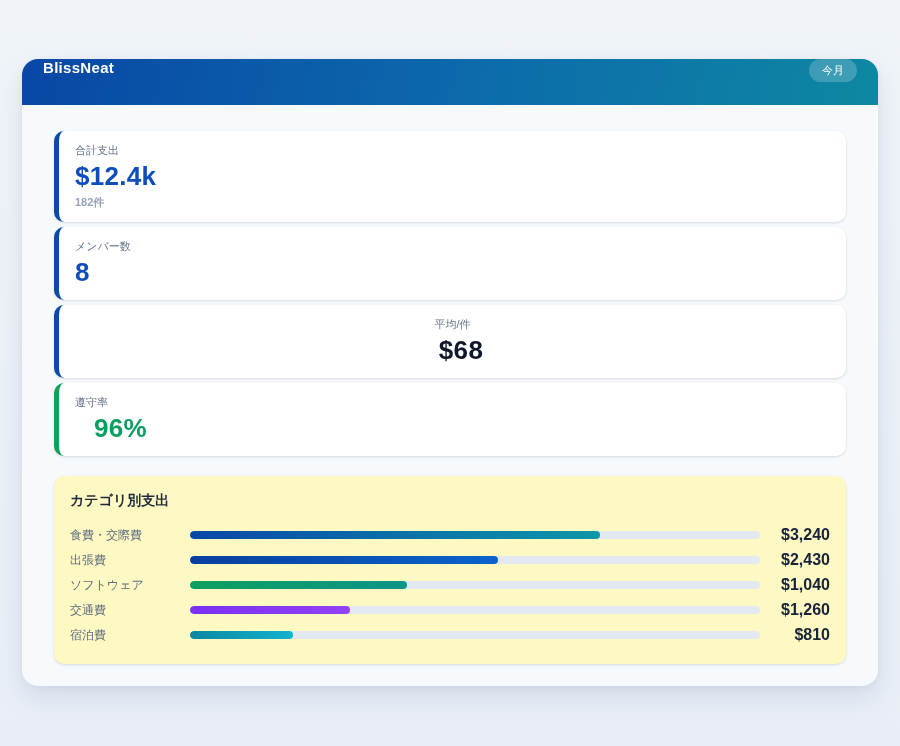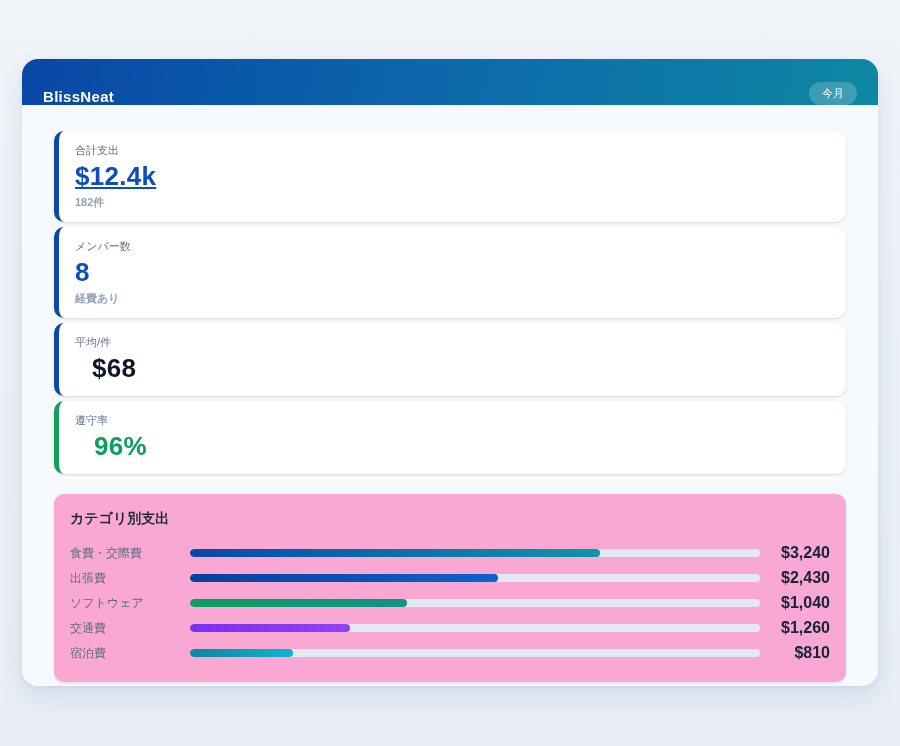--- a/index.html
+++ b/index.html
@@ -16,21 +16,21 @@
     width: 856px; height: 627px;
     background: #f7fafc;
     border-radius: 16px;
     box-shadow: 0 12px 28px rgba(30,60,120,0.10), 0 2px 6px rgba(30,60,120,0.06);
   }
   .app-header {
     height: 46px;
     border-radius: 16px 16px 0 0;
     background: linear-gradient(100deg, #0847a6 0%, #0d6cab 55%, #0d88a2 100%);
     display: flex;
-    align-items: flex-end;
+    align-items: flex-start;
     justify-content: space-between;
     padding: 0 21px;
   }
   .app-title {
     color: #ffffff;
     font-size: 15px;
     font-weight: bold;
     letter-spacing: 0.3px;
   }
   .period-badge {
@@ -64,21 +64,21 @@
     letter-spacing: 0.3px;
     line-height: 1.15;
   }
   .stat-sub {
     font-size: 11px;
     color: #94a3b8;
     margin-top: 3px;
     font-weight: bold;
   }
   .category-card {
-    background: #f9a8d4;
+    background: #fef9c3;
     border-radius: 10px;
     box-shadow: 0 1px 3px rgba(20,40,90,0.10), 0 1px 2px rgba(20,40,90,0.05);
     padding: 16px;
     margin-top: 20px;
   }
   .category-title {
     font-size: 14px;
     font-weight: bold;
     color: #1e293b;
     margin-bottom: 13px;
@@ -121,31 +121,30 @@
 
   <div class="app-header">
     <div class="app-title">BlissNeat</div>
     <button class="period-badge">今月</button>
   </div>
 
   <div class="content">
 
     <div class="stat-card" style="border-left-color: rgb(11, 74, 168);">
       <div class="stat-label">合計支出</div>
-      <div class="stat-value" style="color: rgb(13, 78, 190); text-decoration: underline;">$12.4k</div>
+      <div class="stat-value" style="color: rgb(13, 78, 190);">$12.4k</div>
       <div class="stat-sub">182件</div>
     </div>
 
     <div class="stat-card" style="border-left-color: rgb(11, 74, 168);">
       <div class="stat-label">メンバー数</div>
       <div class="stat-value" style="color: rgb(13, 78, 190);">8</div>
-      <div class="stat-sub">経費あり</div>
     </div>
 
-    <div class="stat-card" style="border-left-color: rgb(11, 74, 168);">
+    <div class="stat-card" style="border-left-color: rgb(11, 74, 168); text-align: center;">
       <div class="stat-label">平均/件</div>
       <div class="stat-value" style="color: #0f172a; margin-left: 17px;">$68</div>
     </div>
 
     <div class="stat-card" style="border-left-color: rgb(18, 160, 90);">
       <div class="stat-label">遵守率</div>
       <div class="stat-value" style="color: rgb(10, 158, 96); margin-left: 19px;">96%</div>
     </div>
 
     <div class="category-card">

